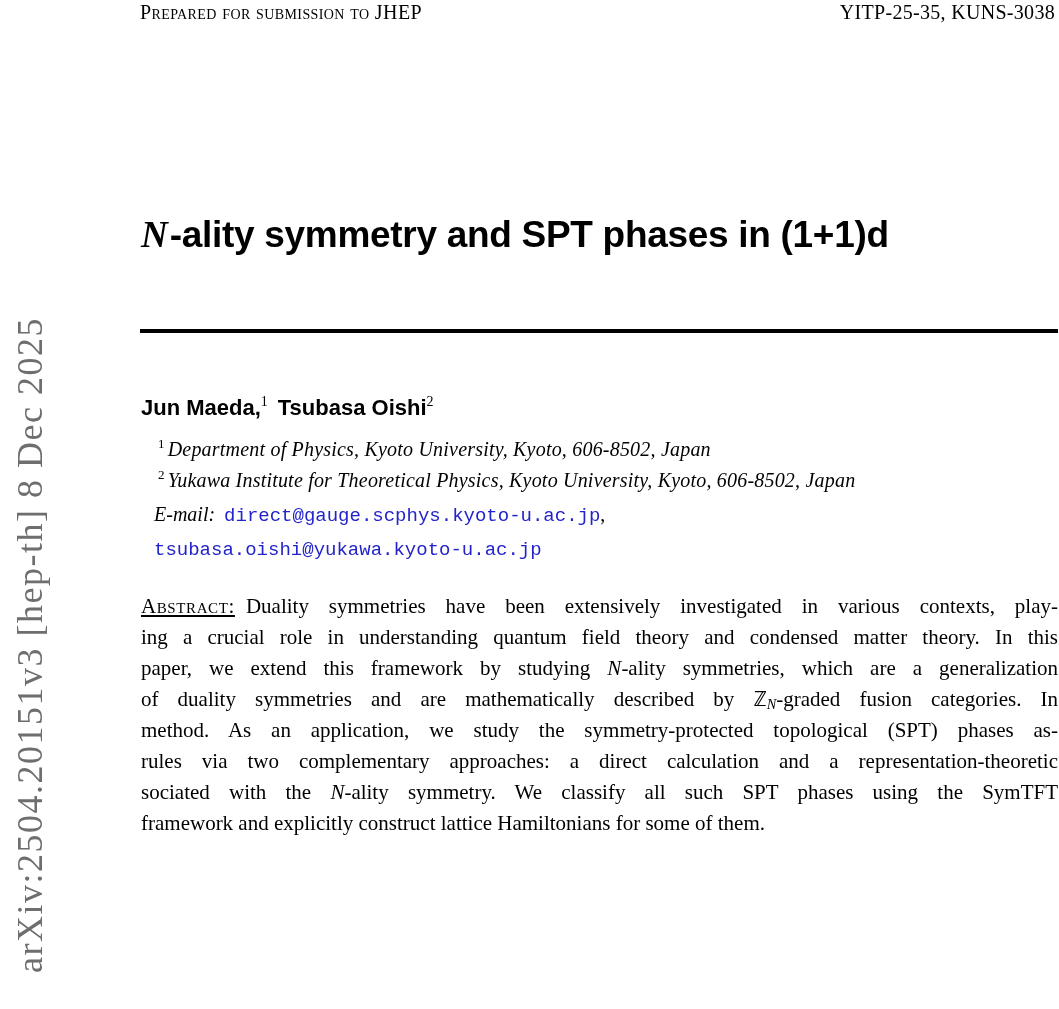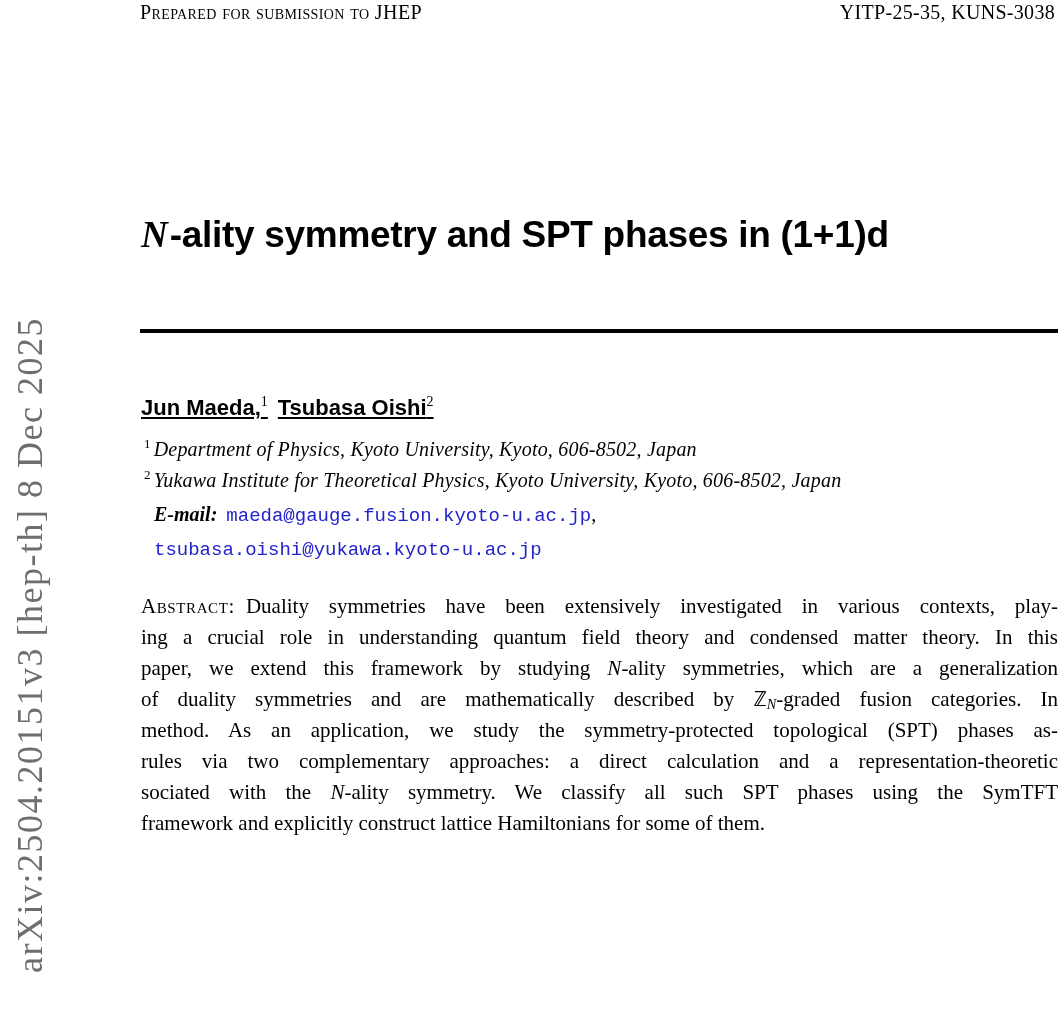--- a/index.html
+++ b/index.html
@@ -25,41 +25,41 @@
     font-family:"Liberation Sans", sans-serif; font-weight:bold;
     font-size:37px; letter-spacing:-0.3px; white-space:nowrap;
   }
   .title em {
     font-family:"Liberation Serif", serif; font-style:italic; font-weight:600;
     letter-spacing:0; padding-right:2px;
   }
   .rule { position:absolute; top:329px; left:-1px; width:918px; height:4px; background:#000; }
   .authors {
     position:absolute; top:394px; left:0;
-    font-family:"Liberation Sans", sans-serif; font-weight:bold; font-size:22px;text-decoration:underline;
+    font-family:"Liberation Sans", sans-serif; font-weight:bold; font-size:22px;
   }
   .authors .author { margin-right:10px; }
   .authors sup {
     font-family:"Liberation Serif", serif; font-weight:normal;
     font-size:14px; vertical-align:9px;
   }
-  .affiliations { position:absolute; top:436px; left:3px; font-size:20px; }
+  .affiliations { position:absolute; top:436px; left:17px; font-size:20px; }
   .affil-line { height:31px; font-style:italic; letter-spacing:0.2px; }
   .affil-line sup { font-style:normal; font-size:13px; vertical-align:8px; margin-right:3px; }
   .emails { position:absolute; top:499px; left:13px; font-size:20px; line-height:31.5px; }
-  .email-label { font-style:italic; margin-right:9px;font-weight:bold; }
+  .email-label { font-style:italic; margin-right:9px; }
   .email-link {
     font-family:"Liberation Mono", monospace; font-size:19px;
     color:#2323cc; text-decoration:none; cursor:pointer;
   }
   .email-sep { color:#000; }
   .abstract { position:absolute; top:591px; left:0; width:917px; font-size:21px; line-height:31px; }
   .abs-line { text-align:justify; text-align-last:justify; }
   .abs-line.last { text-align-last:left; }
-  .abs-label { font-variant:small-caps; letter-spacing:0.6px; margin-right:11px; }
+  .abs-label { font-variant:small-caps; letter-spacing:0.6px; margin-right:11px;text-decoration:underline; }
   .abstract em { font-style:italic; }
   .abstract sub { font-size:0.68em; vertical-align:-0.22em; font-style:italic; line-height:0; }
 </style>
 </head>
 <body>
 
 <div class="header">
   <span class="header-left">Prepared for submission to JHEP</span>
   <span class="header-right">YITP-25-35, KUNS-3038</span>
 </div>
@@ -68,21 +68,21 @@
 
 <div class="content">
   <h1 class="title"><em>N</em>-ality symmetry and SPT phases in (1+1)d</h1>
   <div class="rule"></div>
   <div class="authors"><span class="author"><span>Jun Maeda,</span><sup>1</sup></span><span class="author"><span>Tsubasa Oishi</span><sup>2</sup></span></div>
   <div class="affiliations">
       <div class="affil-line"><sup>1</sup>Department of Physics, Kyoto University, Kyoto, 606-8502, Japan</div>
       <div class="affil-line"><sup>2</sup>Yukawa Institute for Theoretical Physics, Kyoto University, Kyoto, 606-8502, Japan</div>
     </div>
   <div class="emails">
-      <div><span class="email-label">E-mail:</span><a class="email-link">maeda@gauge.fusion.kyoto-u.ac.jp</a><span class="email-sep">,</span></div>
+      <div><span class="email-label">E-mail:</span><a class="email-link">direct@gauge.scphys.kyoto-u.ac.jp</a><span class="email-sep">,</span></div>
       <div><a class="email-link">tsubasa.oishi@yukawa.kyoto-u.ac.jp</a></div>
     </div>
   <div class="abstract">
       <div class="abs-line"><span class="abs-label">Abstract:</span>Duality symmetries have been extensively investigated in various contexts, play-</div>
       <div class="abs-line">ing a crucial role in understanding quantum field theory and condensed matter theory. In this</div>
       <div class="abs-line">paper, we extend this framework by studying <em>N</em>-ality symmetries, which are a generalization</div>
       <div class="abs-line">of duality symmetries and are mathematically described by ℤ<sub><em>N</em></sub>-graded fusion categories. In</div>
       <div class="abs-line">method. As an application, we study the symmetry-protected topological (SPT) phases as-</div>
       <div class="abs-line">rules via two complementary approaches: a direct calculation and a representation-theoretic</div>
       <div class="abs-line">sociated with the <em>N</em>-ality symmetry. We classify all such SPT phases using the SymTFT</div>

